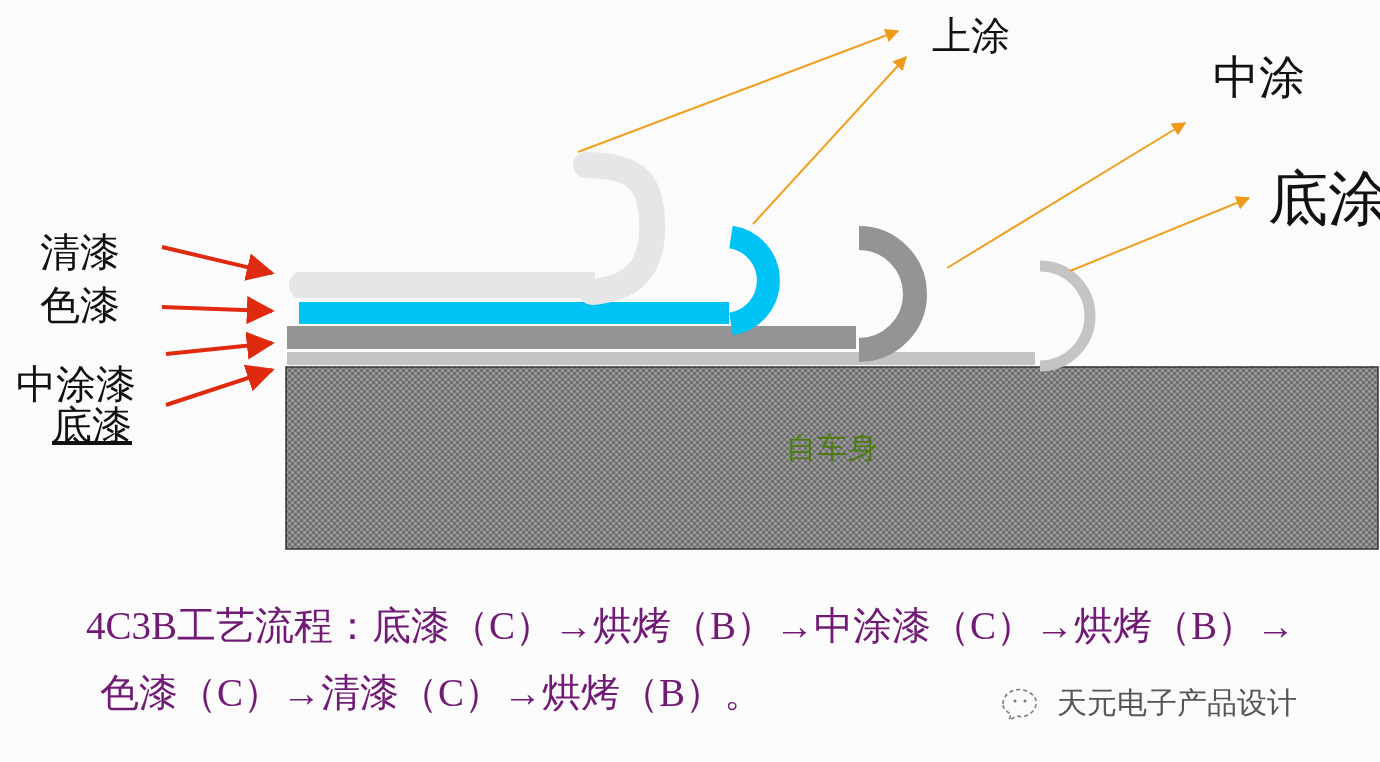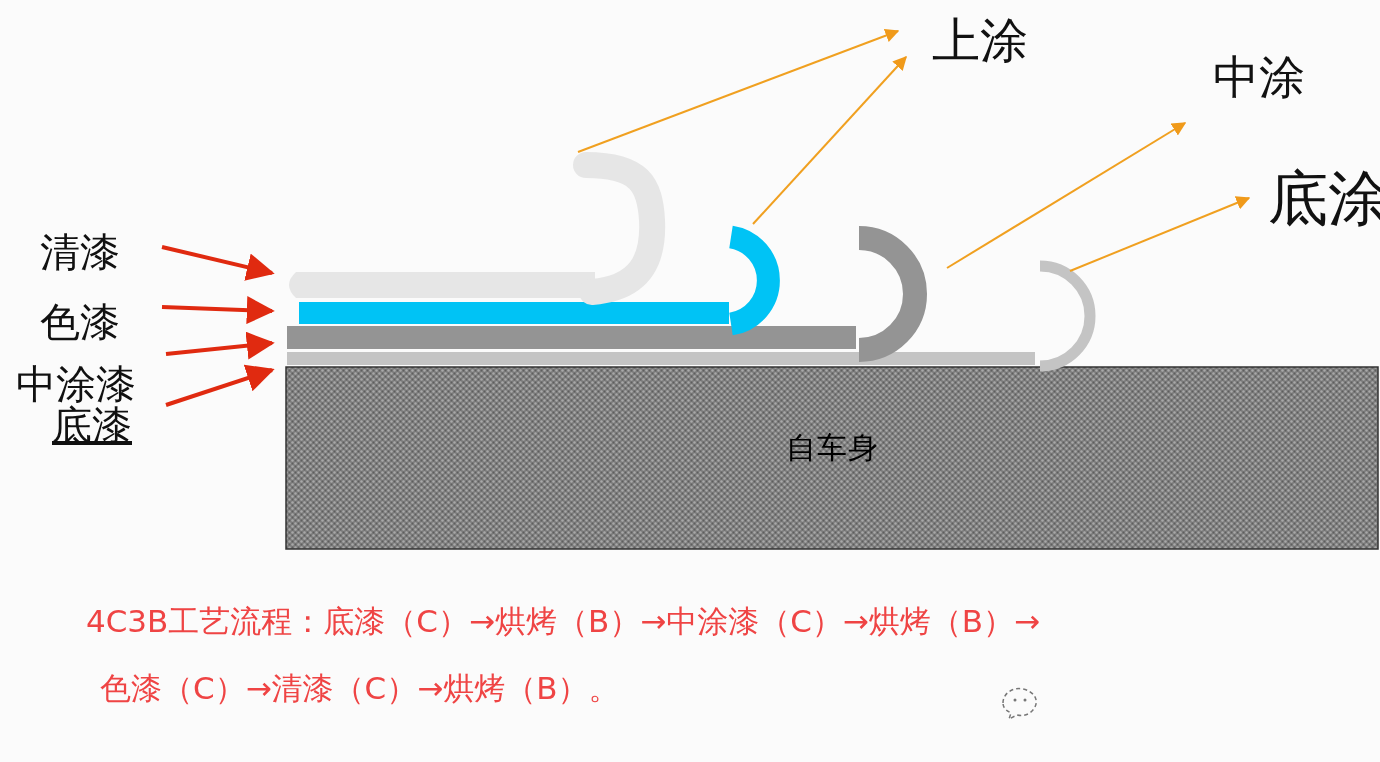--- a/index.html
+++ b/index.html
@@ -9,25 +9,25 @@
       font-family: "DejaVu Sans", "Liberation Sans", sans-serif;
       position: relative;
     }
     .canvas { position: absolute; left: 0; top: 0; width: 1380px; height: 762px; }
     .label {
       position: absolute; color: #111; font-size: 40px; line-height: 1;
       white-space: nowrap;
     }
     .body-label {
       position: absolute; left: 786px; top: 428px; font-size: 30px;
-      color: #000000; letter-spacing: 1px; white-space: nowrap;
+      color: #4d7c0f; letter-spacing: 1px; white-space: nowrap;
     }
     .caption {
-      position: absolute; left: 86px; font-size: 31px; color: #ef4444;
-      white-space: nowrap; line-height: 1;
+      position: absolute; left: 86px; font-size: 39px; color: #701a75;
+      white-space: nowrap; line-height: 1; font-family: Liberation Serif, serif;
     }
     .watermark {
       position: absolute; left: 995px; top: 683px; display: flex; align-items: center;
       gap: 10px; color: #555; font-size: 30px; white-space: nowrap;
     }
   </style>
 </head>
 <body>
 
 <svg class="canvas" viewBox="0 0 1380 762" xmlns="http://www.w3.org/2000/svg">
@@ -78,32 +78,33 @@
 
   <g stroke="#f0a020" stroke-width="2" fill="none">
     <line x1="578" y1="152" x2="898" y2="31" marker-end="url(#orangehead)"></line>
     <line x1="753" y1="224" x2="906" y2="57" marker-end="url(#orangehead)"></line>
     <line x1="947" y1="268" x2="1185" y2="123" marker-end="url(#orangehead)"></line>
     <line x1="1070" y1="271" x2="1249" y2="198" marker-end="url(#orangehead)"></line>
   </g>
 </svg>
 
 <div class="label" style="left:40px; top:232px;">清漆</div>
-<div class="label" style="left:40px; top:302px;">色漆</div>
+<div class="label" style="left:40px; top:285px;">色漆</div>
 <div class="label" style="left:16px; top:345px;margin-top:19px;">中涂漆</div>
 <div class="label" style="left:52px; top:405px;text-decoration:underline;">底漆</div>
 
-<div class="label" style="left:932px; top:16px; font-size:48px;">上涂</div>
+<div class="label" style="left:932px; top:16px; font-size:39px;">上涂</div>
 <div class="label" style="left:1213px; top:54px; font-size:46px;">中涂</div>
 <div class="label" style="left:1268px; top:168px; font-size:60px;">底涂</div>
 
 <div class="body-label">自车身</div>
 
 <div class="caption" style="top:606px;">4C3B工艺流程：底漆（C）→烘烤（B）→中涂漆（C）→烘烤（B）→</div>
 <div class="caption" style="top:673px;margin-left:14px;">色漆（C）→清漆（C）→烘烤（B）。</div>
 
 <div class="watermark">
   <svg width="52" height="40" viewBox="0 0 52 40">
     <path d="M8,20 C8,10 18,4 28,6 C38,8 44,16 40,24 C37,30 30,34 22,32 L14,36 L16,30 C10,27 8,24 8,20 Z" fill="none" stroke="#777" stroke-width="1.5" stroke-dasharray="4 3"></path>
     <circle cx="20" cy="17" r="1.5" fill="#777"></circle>
     <circle cx="30" cy="17" r="1.5" fill="#777"></circle>
   </svg>
+  <span>天元电子产品设计</span>
 </div>
 
 </body></html>

